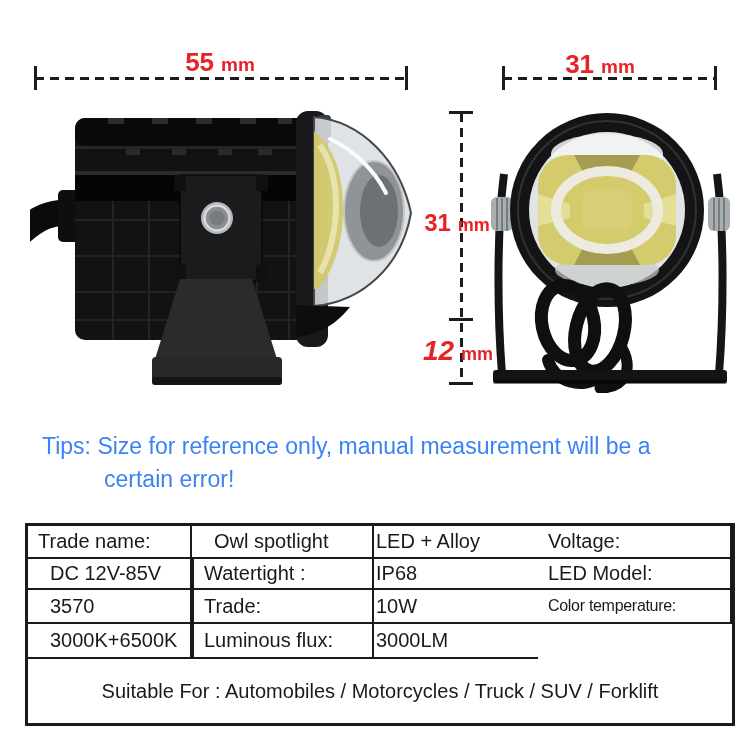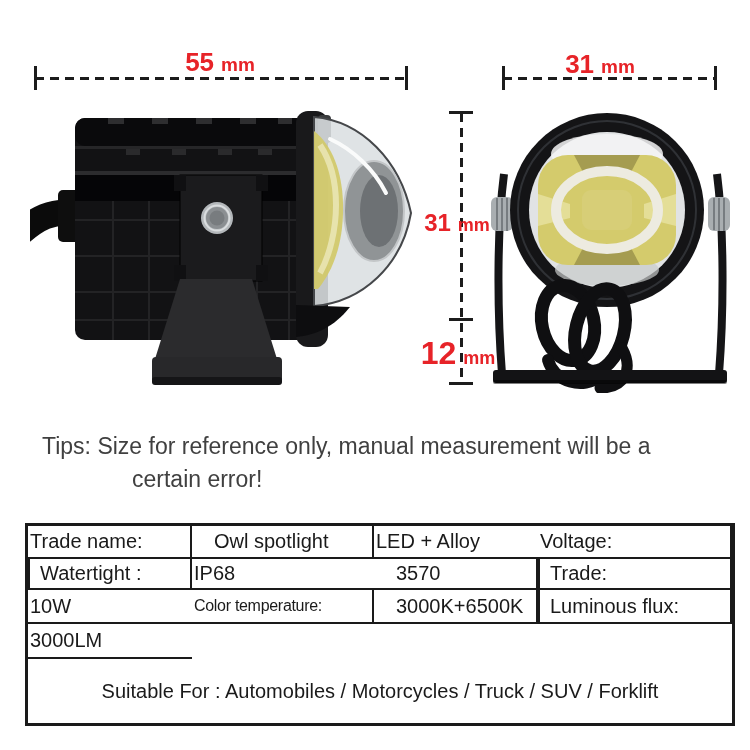--- a/index.html
+++ b/index.html
@@ -13,30 +13,30 @@
   .dim-v{position:absolute;width:3px;
     background:repeating-linear-gradient(to bottom,#1c1c1c 0 9px,transparent 9px 15px);}
   .tick-v{position:absolute;width:3px;height:24px;background:#1c1c1c;}
   .tick-h{position:absolute;width:24px;height:3px;background:#1c1c1c;}
   .dim-label{position:absolute;color:#e72328;font-weight:bold;white-space:nowrap;
     text-align:center;line-height:1;}
   .dim-label .num{font-size:26px;}
   .dim-label .unit{font-size:19px;padding-left:7px;}
   
   .tips{position:absolute;left:42px;top:430px;width:680px;font-size:23px;
-    line-height:33px;color:#404040;}
-  .tips .l2{margin-left:90px;}
+    line-height:33px;color:#3b82f6;}
+  .tips .l2{margin-left:62px;}
   
   .spec-table{position:absolute;left:25px;top:523px;width:704px;
     border:3px solid #1a1a1a;display:grid;
     grid-template-columns:164px 182px 164px 1fr;
     grid-template-rows:33px 31px 34px 35px 64px;}
   .cell{border-right:2px solid #1a1a1a;border-bottom:2px solid #1a1a1a;
     display:flex;align-items:center;font-size:20px;white-space:nowrap;overflow:hidden;}
-  .cell.lab1{padding-left:2px;}
+  .cell.lab1{padding-left:10px;}
   .cell.val1{padding-left:22px;}
   .cell.lab2{padding-left:10px;border-left:2px solid #1a1a1a;}
   .cell.val2{padding-left:2px;border-right:none;}
   .cell.small{font-size:16px;letter-spacing:-0.3px;}
   .suitable{grid-column:1 / 5;border-bottom:none;display:flex;flex-direction:column;
     align-items:center;justify-content:center;font-size:20px;line-height:28px;
     border-right:none;}
   svg{position:absolute;}
 </style>
 </head>
@@ -57,21 +57,21 @@
 </div>
 
 <div class="dim-v" style="left:460px;top:113px;height:271px;"></div>
 <span class="tick-h" style="left:449px;top:111px;"></span>
 <span class="tick-h" style="left:449px;top:318px;"></span>
 <span class="tick-h" style="left:449px;top:382px;"></span>
 <div class="dim-label" style="left:417px;top:211px;width:80px;">
   <span class="num" style="font-size:24px;">31</span><span class="unit" style="font-size:18px;">mm</span>
 </div>
 <div class="dim-label" style="left:418px;top:337px;width:80px;">
-  <span class="num" style="font-size:32px;">12</span><span class="unit" style="font-size:18px;">mm</span>
+  <span class="num" style="font-size:28px;font-style:italic;">12</span><span class="unit" style="font-size:18px;">mm</span>
 </div>
 
 <svg style="left:30px;top:105px;" width="385" height="295" viewBox="0 0 385 295">
 
   <path d="M-12 130 C 8 112, 22 106, 42 108" stroke="#0b0b0b" stroke-width="26" fill="none" stroke-linecap="round"></path>
   <rect x="28" y="85" width="27" height="52" rx="5" fill="#0e0e0e"></rect>
 
   <g>
     <rect x="45" y="13" width="232" height="222" rx="10" fill="#121214"></rect>
     <rect x="45" y="13" width="232" height="28" rx="10" fill="#0a0a0c"></rect>
@@ -176,23 +176,25 @@
   <div class="l1">Tips: Size for reference only, manual measurement will be a</div>
   <div class="l2">certain error!</div>
 </div>
 
 <div class="spec-table">
   <div class="cell lab1">Trade name:</div>
   <div class="cell val1">Owl spotlight</div>
   <div class="cell val2">LED + Alloy</div>
 
   <div class="cell lab1">Voltage:</div>
+  <div class="cell val1">DC 12V-85V</div>
   <div class="cell lab2">Watertight :</div>
   <div class="cell val2">IP68</div>
 
+  <div class="cell lab1">LED Model:</div>
   <div class="cell val1">3570</div>
   <div class="cell lab2">Trade:</div>
   <div class="cell val2">10W</div>
 
   <div class="cell lab1 small">Color temperature:</div>
   <div class="cell val1">3000K+6500K</div>
   <div class="cell lab2">Luminous flux:</div>
   <div class="cell val2">3000LM</div>
 
   <div class="cell suitable">

